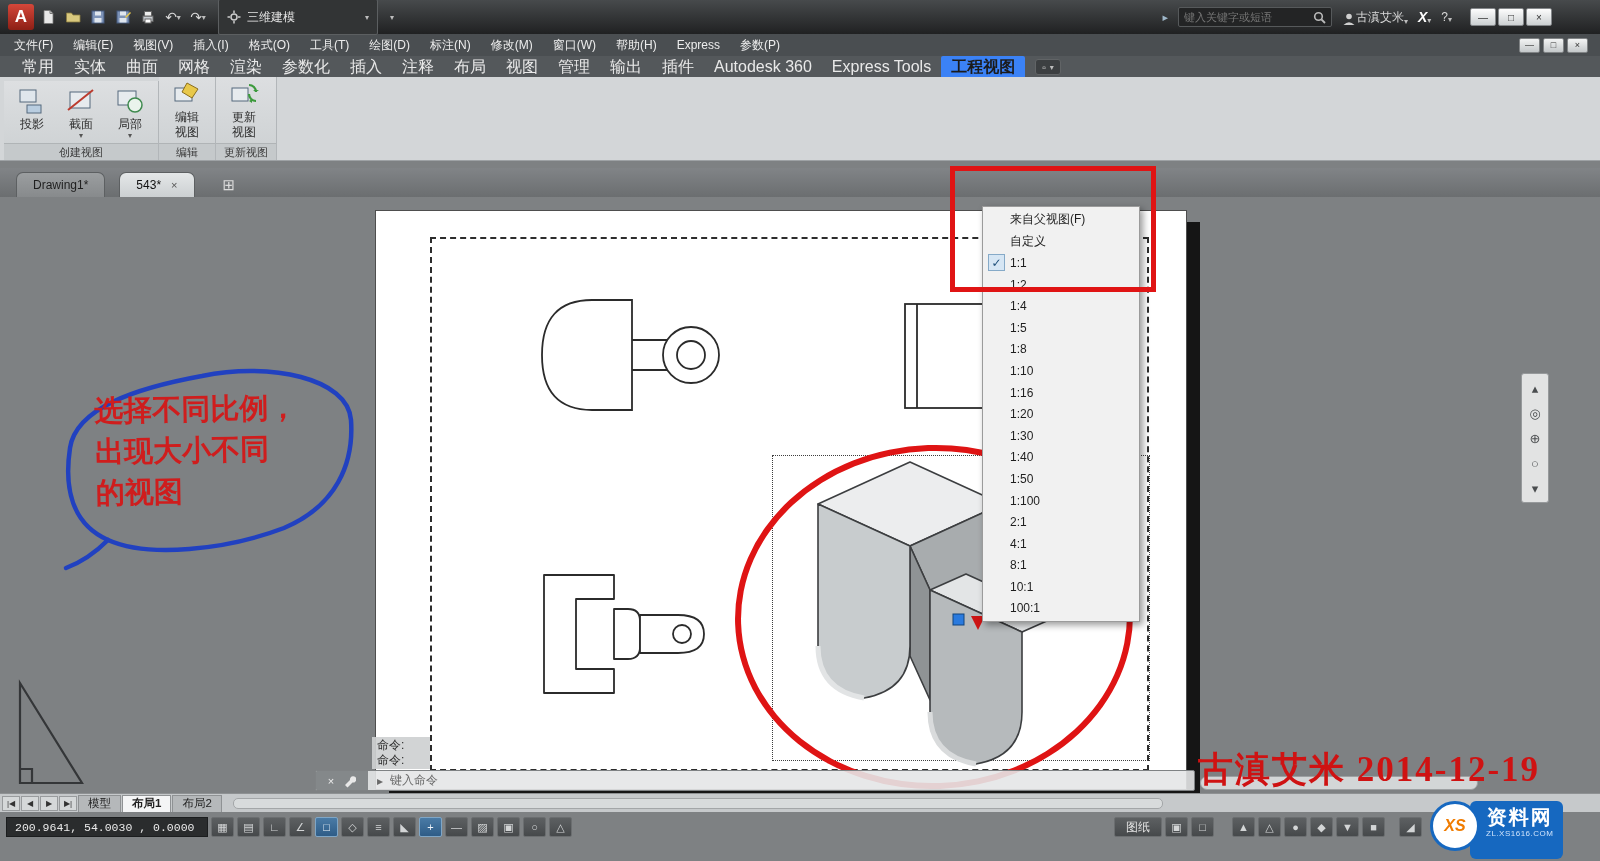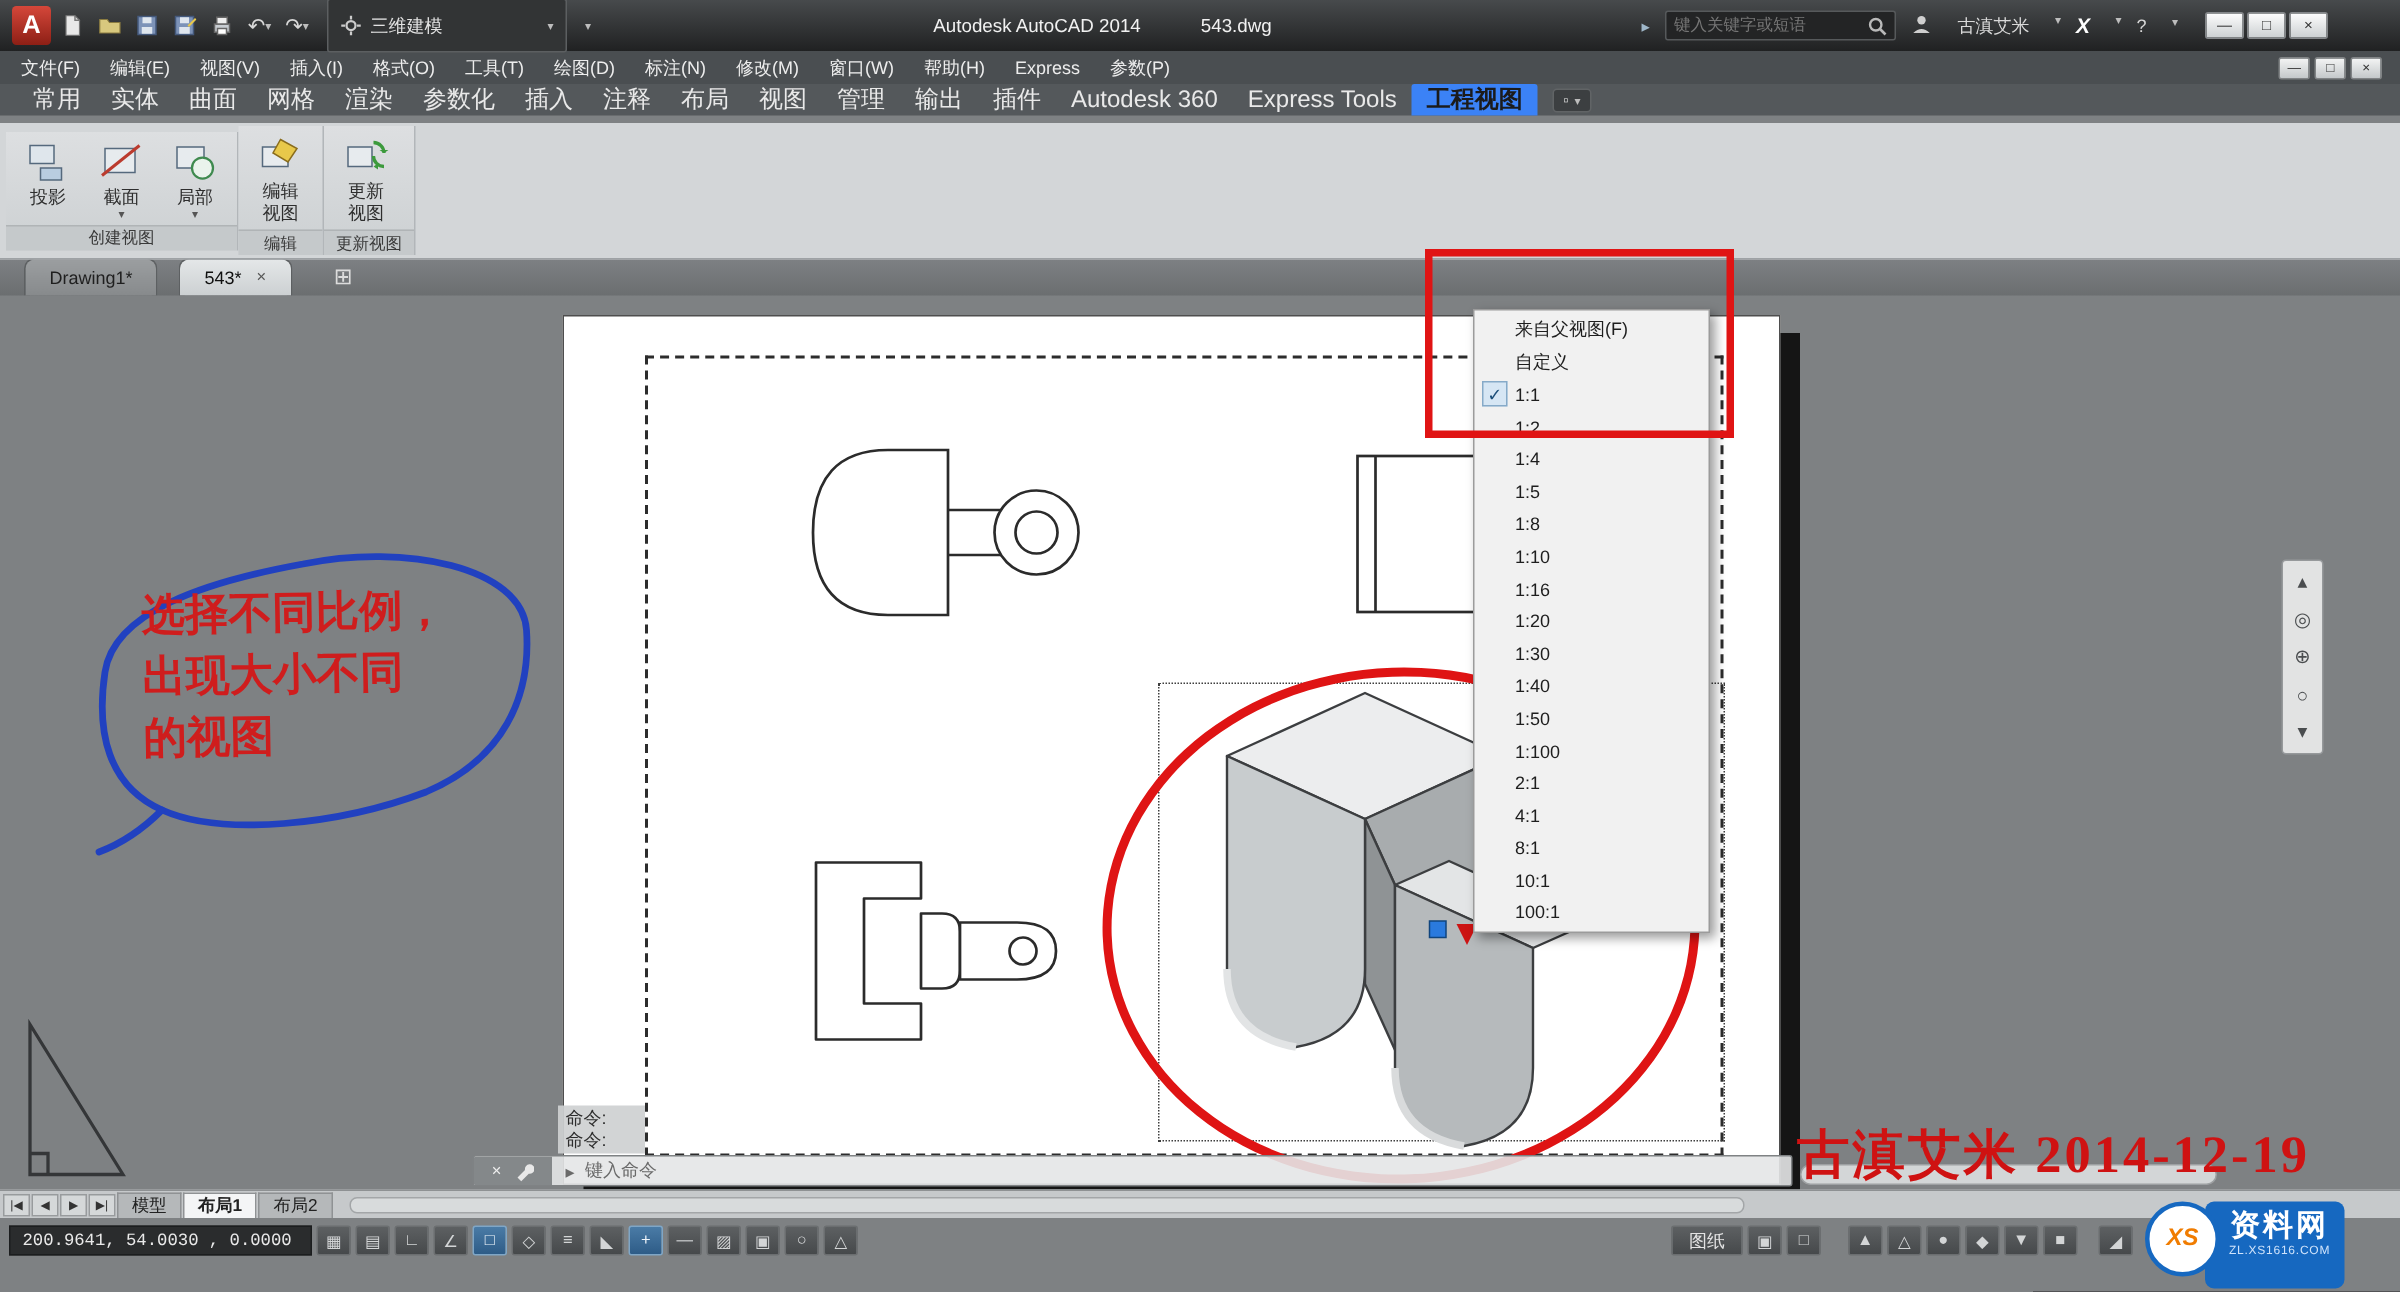--- a/index.html
+++ b/index.html
@@ -18,21 +18,21 @@
   .workspace{height:22px;background:#323435;border:1px solid #5c5f61;border-radius:2px;
     display:flex;align-items:center;gap:6px;padding:17px 8px;font-size:12px;color:#e2e2e2;margin-left:6px;min-width:160px}
   .workspace .sp{flex:1}
   .title-center{position:absolute;left:735px;top:0;transform:translateX(-50%);height:34px;
     display:flex;align-items:center;gap:40px;font-size:12.5px;color:#f1f1f1;white-space:nowrap}
   .tb-right{margin-left:auto;display:flex;align-items:center;gap:10px}
   .keytip{color:#9fb7c9;font-size:11px}
   .searchbox{width:154px;height:20px;background:#232425;border:1px solid #56595b;border-radius:2px;
     display:flex;align-items:center;padding:0 5px;gap:4px}
   .searchbox input{flex:1;min-width:0;background:transparent;border:none;outline:none;color:#c9c9c9;font-size:11px}
-  .tb-group{display:flex;align-items:flex-start;gap:17px;color:#d9d9d9;font-size:12px}
+  .tb-group{display:flex;align-items:flex-end;gap:0;color:#d9d9d9;font-size:12px}
   .x-logo{font-weight:bold;font-style:italic;font-size:14px;color:#fff}
   .drop{font-size:8px;color:#bdbdbd}
   .winbtns{display:flex;gap:2px;margin-left:8px;margin-right:40px}
   .winbtn{width:26px;height:18px;background:linear-gradient(#fdfdfd,#ccd0d2);border:1px solid #84878a;
     border-radius:2px;color:#333;font-size:10px;display:flex;align-items:center;justify-content:center}
 
   
   .menubar{position:absolute;top:34px;left:0;width:100%;height:22px;background:#4a4e51;
     display:flex;align-items:center;padding:0 4px;z-index:49}
   .mi{padding:0 10px;font-size:12px;color:#ededed;line-height:22px;white-space:nowrap}
@@ -42,22 +42,22 @@
 
   
   .ribbontabs{position:absolute;top:56px;left:0;width:100%;height:21px;background:#54585b;
     display:flex;align-items:flex-end;padding-left:12px;z-index:48}
   .rtab{padding:0 10px;font-size:16px;color:#e9e9e9;line-height:21px;white-space:nowrap}
   .rtab.active{background:#3b82f6;color:#1b1b1b;font-weight:bold;border-radius:2px 2px 0 0}
   .ribbon-min{margin-left:10px;margin-bottom:2px;height:16px;display:flex;align-items:center;gap:4px;
     background:#3c3f41;border:1px solid #616466;border-radius:3px;padding:0 6px;color:#e8e8e8;font-size:10px}
 
   
-  .ribbonpanels{position:absolute;top:82px;left:0;width:100%;height:91px;background:#d3d6d8;
-    border-bottom:1px solid #9ea2a5;display:flex;align-items:center;padding-left:4px;z-index:47}
+  .ribbonpanels{position:absolute;top:70px;left:0;width:100%;height:91px;background:#d3d6d8;
+    border-bottom:1px solid #9ea2a5;display:flex;align-items:flex-end;padding-left:4px;z-index:47}
   .rpanel{display:flex;flex-direction:column;border-right:1px solid #b2b6b9;background:linear-gradient(#dddfe1,#ccd0d2)}
   .rpanel-body{flex:1;display:flex;align-items:flex-start;padding:4px 7px;gap:7px}
   .rbtn{width:42px;display:flex;flex-direction:column;align-items:center;gap:1px;font-size:12px;color:#2e2e2e;padding-top:1px;text-align:center;line-height:14px}
   .rbtn svg{width:30px;height:30px}
   .arrow8{font-size:8px;color:#555;line-height:7px}
   .rpanel-label{height:17px;background:#c5c9cb;border-top:1px solid #b0b4b6;font-size:11px;color:#3a3a3a;
     display:flex;align-items:center;justify-content:center;padding:0 8px;white-space:nowrap}
 
   
   .doctabs{position:absolute;top:168px;left:0;width:100%;height:29px;
@@ -203,24 +203,20 @@
           </g>
         </svg>
       <span>三维建模</span>
       <span class="sp"></span>
       <span class="drop">▾</span>
     </div>
     <div class="qat-btn">
         <span class="drop">▾</span>
       </div>
 
-    <div class="title-center">
-      <span>Autodesk AutoCAD 2014</span>
-      <span>543.dwg</span>
-    </div>
 
     <div class="tb-right">
       <span class="keytip">▸</span>
       <div class="searchbox">
         <input placeholder="键入关键字或短语" style="">
         <svg width="13" height="13">
             <circle cx="5.5" cy="5.5" r="3.8" fill="none" stroke="#b9b9b9" stroke-width="1.6"></circle>
             <line x1="8.5" y1="8.5" x2="12" y2="12" stroke="#b9b9b9" stroke-width="1.8"></line>
           </svg>
       </div>

